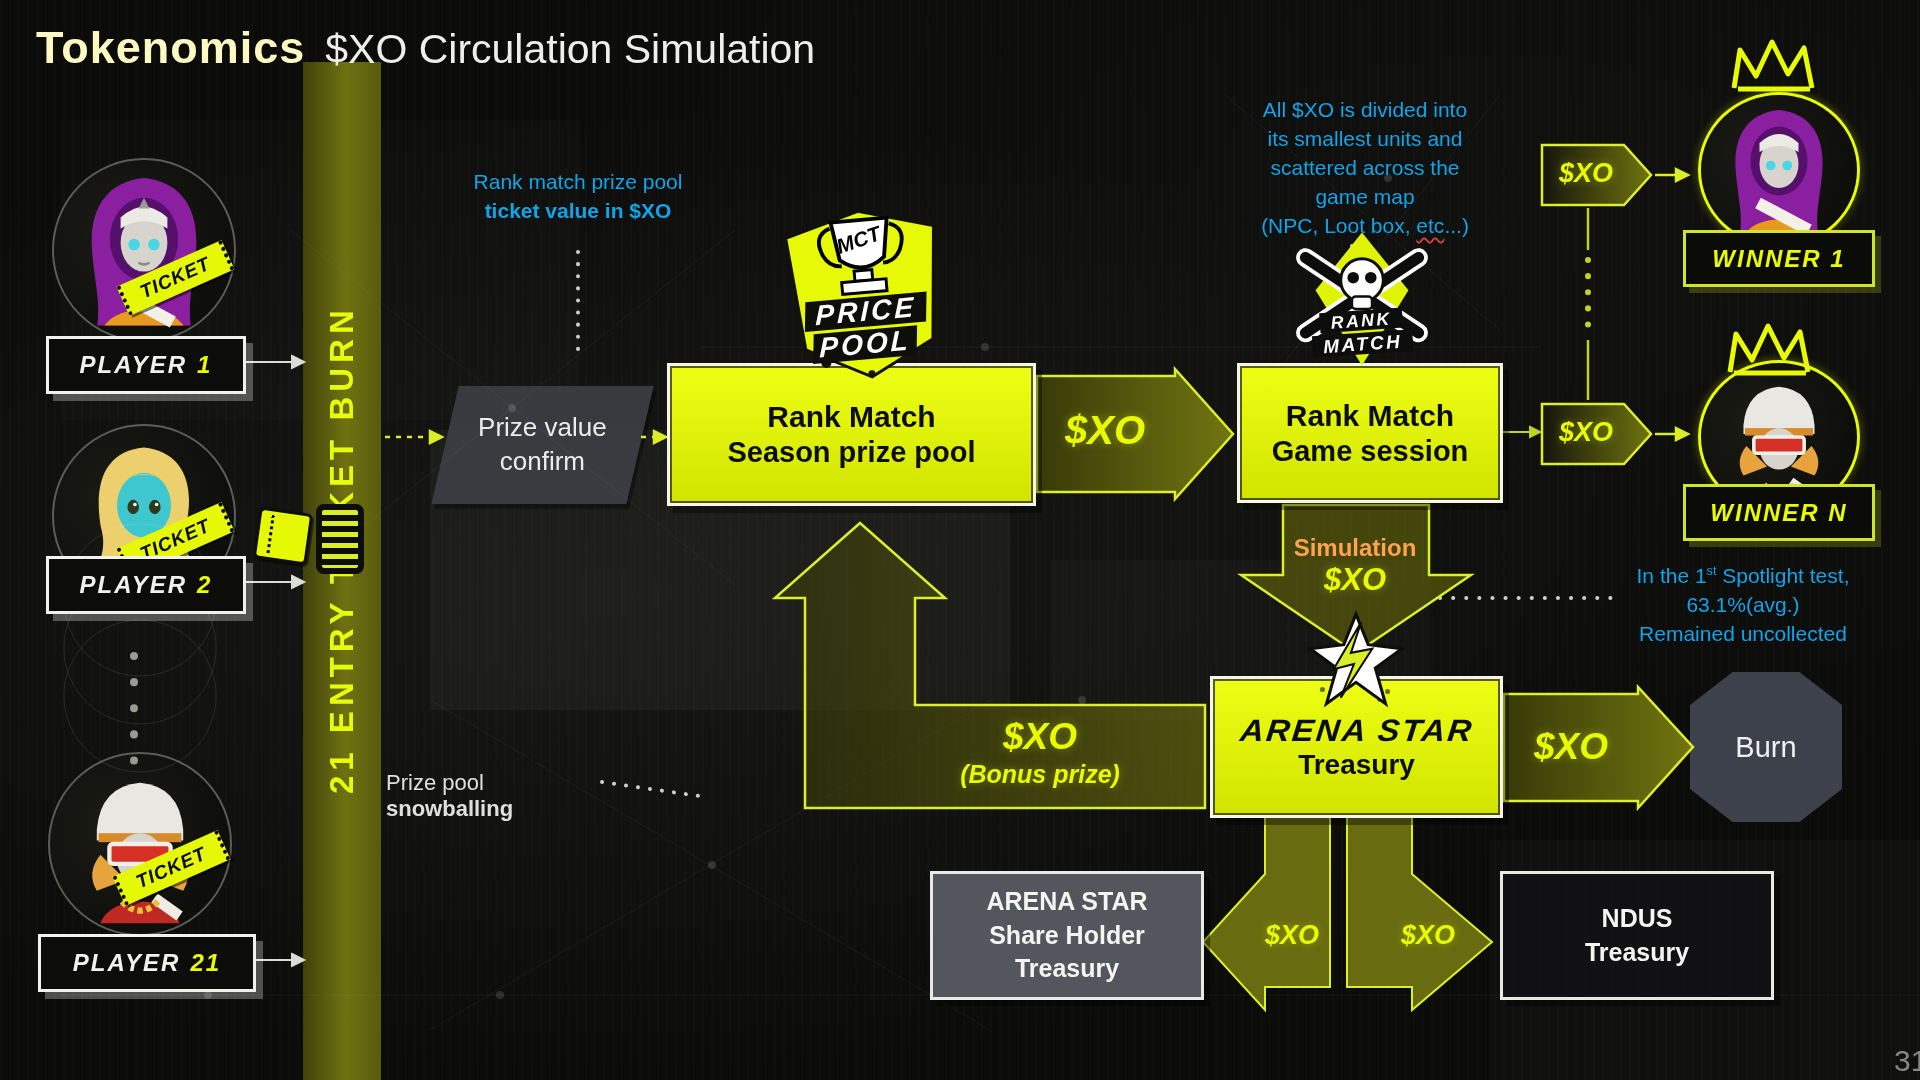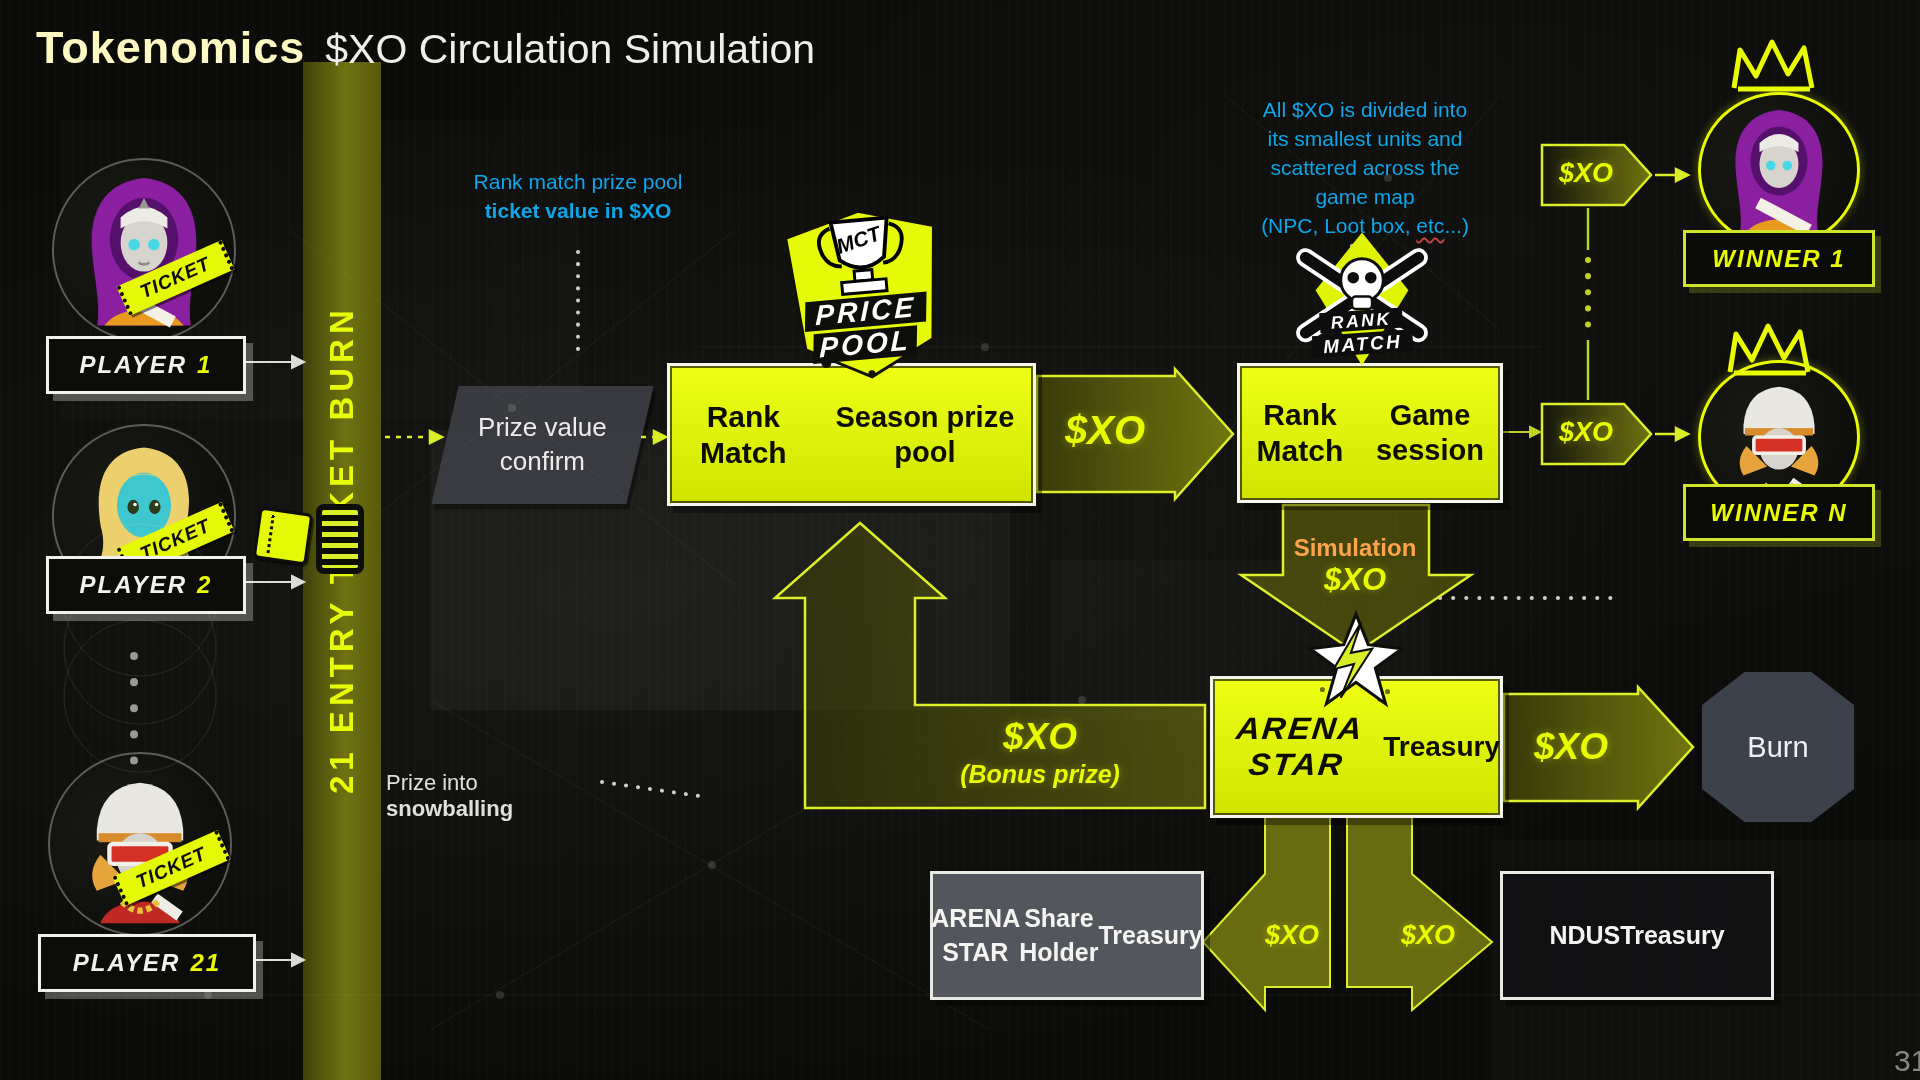--- a/index.html
+++ b/index.html
@@ -1,20 +1,20 @@
 <!DOCTYPE html>
 <html><head>
 <meta charset="utf-8">
 <style>
   html,body{margin:0;padding:0;background:#060605;}
   #stage{position:relative;width:1920px;height:1080px;overflow:hidden;
          background:#0b0b09;font-family:"Liberation Sans",sans-serif;color:#e8e8e4;}
   .abs{position:absolute;}
   .flexc{display:flex;align-items:center;justify-content:center;}
-  .col{flex-direction:row;}
+  .col{flex-direction:column;}
   .b{font-weight:bold;}
   .ctr{text-align:center;}
 
   
   .patch{position:absolute;pointer-events:none;}
   #streaks{position:absolute;inset:0;background:repeating-linear-gradient(90deg,rgba(255,255,255,0.012) 0 2px,transparent 2px 9px);pointer-events:none;}
   #vignette{position:absolute;inset:0;background:
      radial-gradient(ellipse at 32% 55%, rgba(130,130,126,0.10), transparent 58%),
      radial-gradient(ellipse at 78% 22%, rgba(120,120,116,0.05), transparent 50%);pointer-events:none;}
 
@@ -63,21 +63,21 @@
       text-shadow:0 0 9px rgba(233,251,0,0.35);text-align:center;}
   .gray-box{background:rgba(88,91,98,0.95);border:3px solid #e9e9e4;
       box-shadow:6px 6px 0 rgba(0,0,0,0.4);color:#f4f4f0;font-weight:bold;
       font-size:25px;line-height:1.35;text-align:center;}
   .dark-box{background:rgba(18,18,20,0.88);border:3px solid #e9e9e4;
       box-shadow:6px 6px 0 rgba(0,0,0,0.4);color:#f4f4f0;font-weight:bold;
       font-size:25px;line-height:1.35;text-align:center;}
 
   #burn-oct{left:1690px;top:672px;width:152px;height:150px;background:#3d414c;
       clip-path:polygon(28% 0,72% 0,100% 22%,100% 78%,72% 100%,28% 100%,0 78%,0 22%);
-      color:#eef0f4;font-size:29px;margin-left:12px;}
+      color:#eef0f4;font-size:29px;}
   #prize-confirm{left:445px;top:386px;width:195px;height:118px;background:rgba(58,60,66,0.96);
       transform:skewX(-13deg);box-shadow:4px 5px 0 rgba(0,0,0,0.35);}
   .pc-text{font-size:26px;color:#ececea;text-align:center;line-height:1.3;}
 
   .wavy{text-decoration:underline wavy #cc4444 2px;text-underline-offset:4px;margin-top:28px;}
   sup{font-size:0.6em;}
   #pagenum{left:1894px;top:1044px;font-size:30px;color:#868682;}
 </style>
 </head>
 <body>
@@ -261,23 +261,28 @@
   </div>
 
   <div class="abs note" style="left:1242px;top:96px;width:246px;z-index:2">
     <div><span>All $XO is divided into</span></div>
     <div><span>its smallest units and</span></div>
     <div><span>scattered across the</span></div>
     <div><span>game map</span></div>
     <div><span>(NPC, Loot box, </span><span class="wavy">etc</span><span>...)</span></div>
   </div>
 
+  <div class="abs note" style="left:1615px;top:562px;width:256px">
+    <div><span>In the 1</span><sup>st</sup><span> Spotlight test,</span></div>
+    <div><span>63.1%(avg.)</span></div>
+    <div><span>Remained uncollected</span></div>
+  </div>
 
   <div class="abs" style="left:386px;top:770px;width:224px;font-size:22px;color:#e0e0da">
-    <span>Prize into </span><span class="b">snowballing</span>
+    <span>Prize pool </span><span class="b">snowballing</span>
   </div>
 
   <div id="prize-confirm" class="abs flexc">
     <div class="pc-text" style="transform:skewX(13deg)">
       <div>Prize value</div>
       <div>confirm</div>
     </div>
   </div>
 
   <div class="abs" style="left:775px;top:205px;width:180px;height:178px;z-index:3;transform:rotate(-5deg)">

